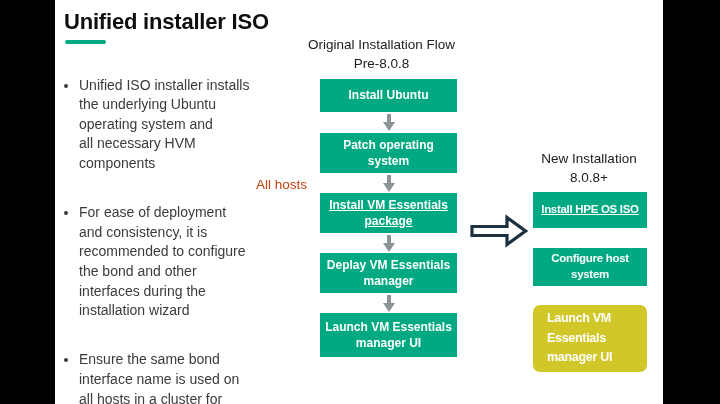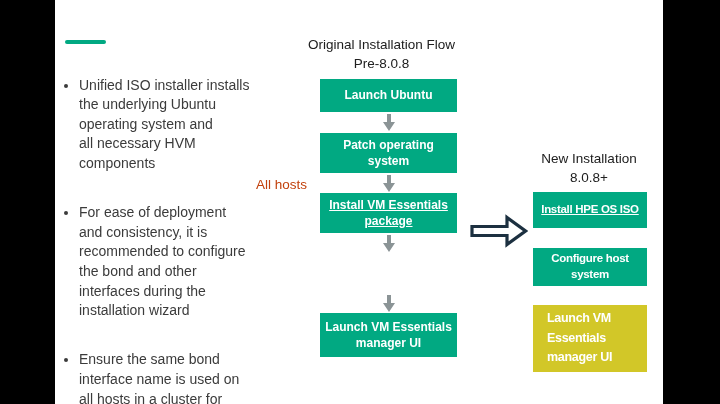--- a/index.html
+++ b/index.html
@@ -55,35 +55,36 @@
   .mb3 { top:193px; height:40px;text-decoration:underline; }
   .mb4 { top:253px; height:40px; }
   .mb5 { top:313px; height:44px; }
 
   .right-box { left:533px; width:114px; font-size:11.5px; letter-spacing:-0.3px; }
   .rb1 { top:192px; height:36px;text-decoration:underline; }
   .rb2 { top:248px; height:38px; }
   .rb3 {
     top:305px; height:67px; background:#d2c728;
     justify-content:flex-start; text-align:left; padding-left:14px;
-    font-size:12.5px; line-height:1.55;
+    font-size:12.5px; line-height:1.55;border-radius:7px;
   }
 
   .v-arrow { position:absolute; left:382px; width:14px; height:17px; }
   .va1 { top:114px; } .va2 { top:175px; } .va3 { top:235px; } .va4 { top:295px; }
 
   .big-arrow { position:absolute; left:470px; top:213px; width:58px; height:36px; }
 </style>
 </head>
 <body>
 
 <div class="stage">
   <div class="bar bar-left"></div>
   <div class="bar bar-right"></div>
 
+  <div class="slide-title">Unified installer ISO</div>
   <div class="title-underline"></div>
 
   <ul class="bullets">
     <li>Unified ISO installer installs
 the underlying Ubuntu
 operating system and
 all necessary HVM
 components</li>
     <li>For ease of deployment
 and consistency, it is
@@ -95,34 +96,36 @@
 interface name is used on
 all hosts in a cluster for
 the management network</li>
   </ul>
 
   <div class="all-hosts">All hosts</div>
 
   <div class="col-title mid">Original Installation Flow
 Pre-8.0.8</div>
 
-  <div class="box mid-box mb1">Launch Ubuntu</div>
+  <div class="box mid-box mb1">Install Ubuntu</div>
   <svg class="v-arrow va1" viewBox="0 0 14 17">
       <path d="M5 0 H9 V8 H13 L7 17 L1 8 H5 Z" fill="#8b9496"></path>
     </svg>
   <div class="box mid-box mb2">Patch operating
 system</div>
   <svg class="v-arrow va2" viewBox="0 0 14 17">
       <path d="M5 0 H9 V8 H13 L7 17 L1 8 H5 Z" fill="#8b9496"></path>
     </svg>
   <div class="box mid-box mb3">Install VM Essentials
 package</div>
   <svg class="v-arrow va3" viewBox="0 0 14 17">
       <path d="M5 0 H9 V8 H13 L7 17 L1 8 H5 Z" fill="#8b9496"></path>
     </svg>
+  <div class="box mid-box mb4">Deplay VM Essentials
+manager</div>
   <svg class="v-arrow va4" viewBox="0 0 14 17">
       <path d="M5 0 H9 V8 H13 L7 17 L1 8 H5 Z" fill="#8b9496"></path>
     </svg>
   <div class="box mid-box mb5">Launch VM Essentials
 manager UI</div>
 
   <svg class="big-arrow" viewBox="0 0 58 36">
     <path d="M2 13.5 H37 V4.5 L55.5 18 L37 31.5 V22.5 H2 Z" fill="#ffffff" stroke="#1c3040" stroke-width="3.2" stroke-linejoin="miter"></path>
   </svg>
 

